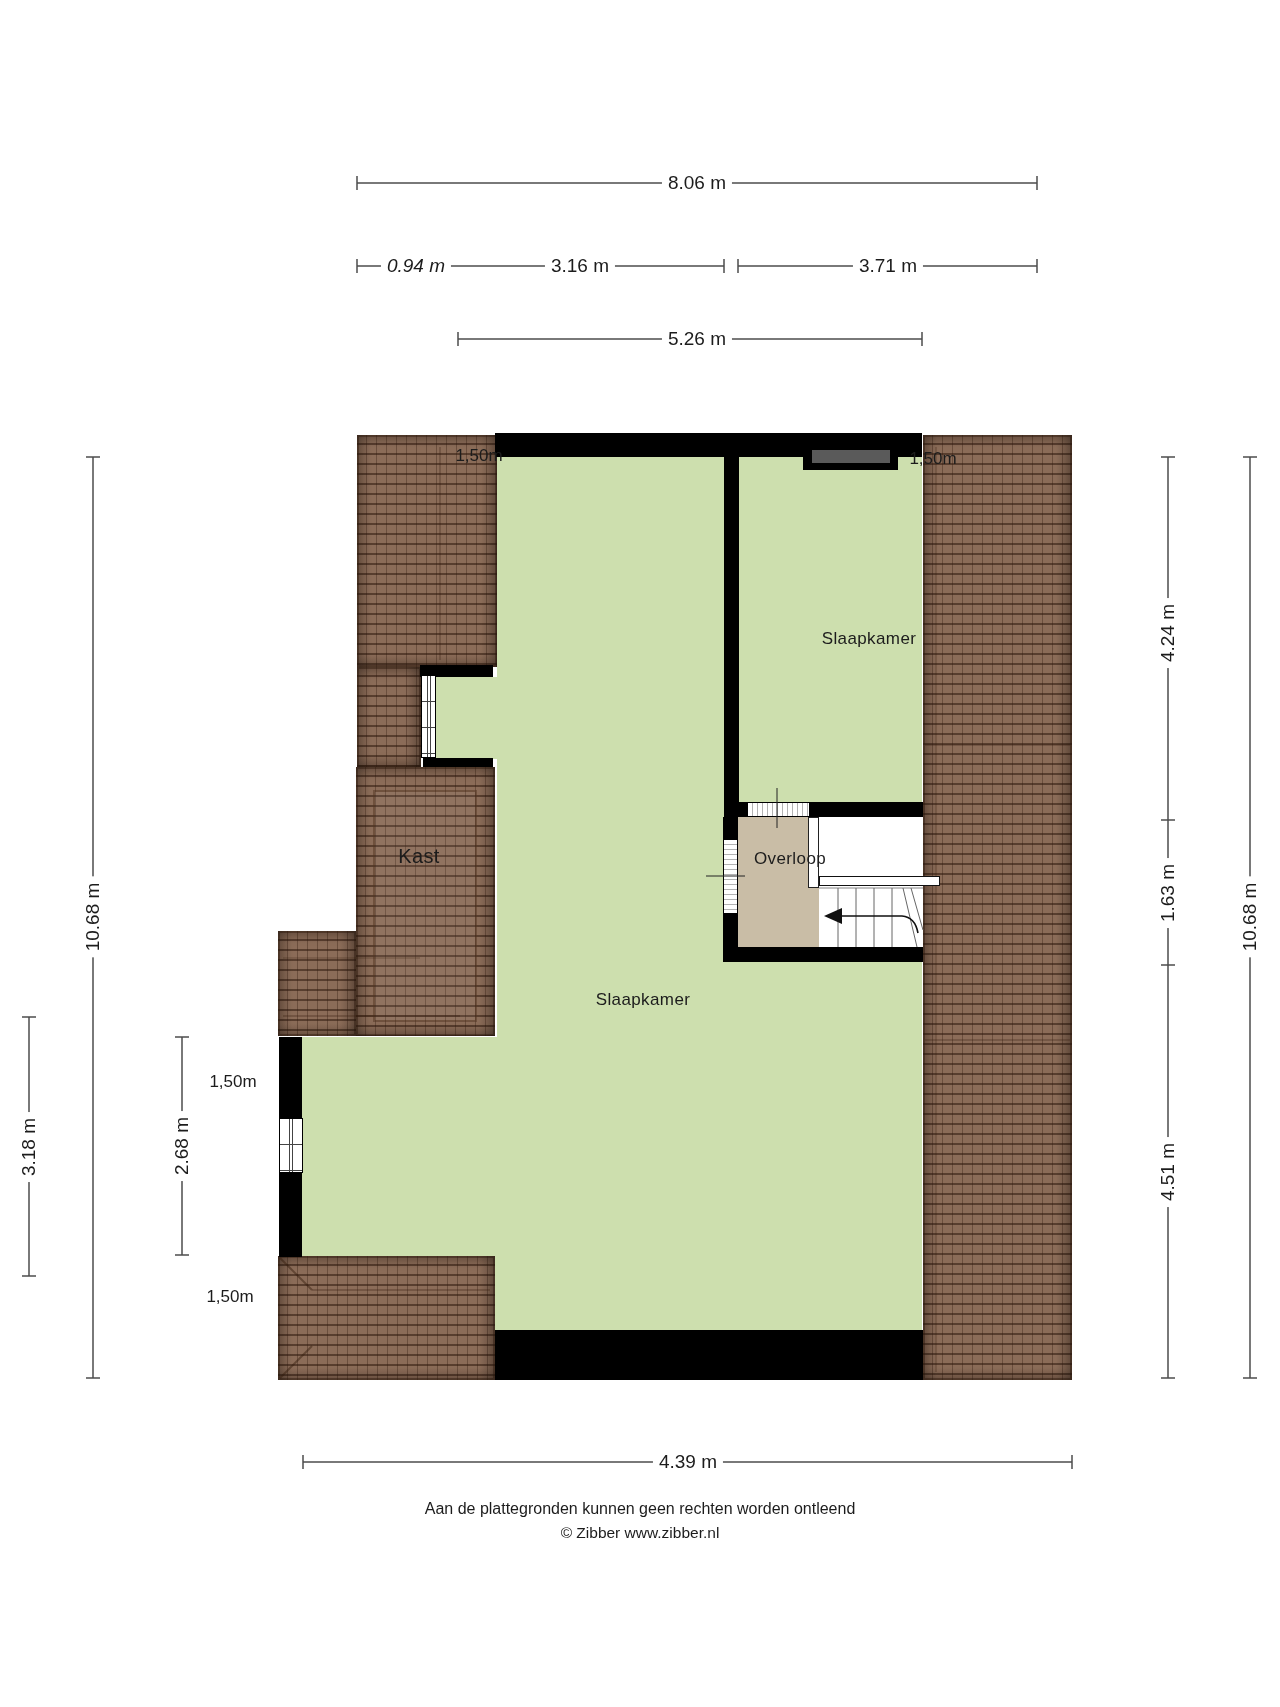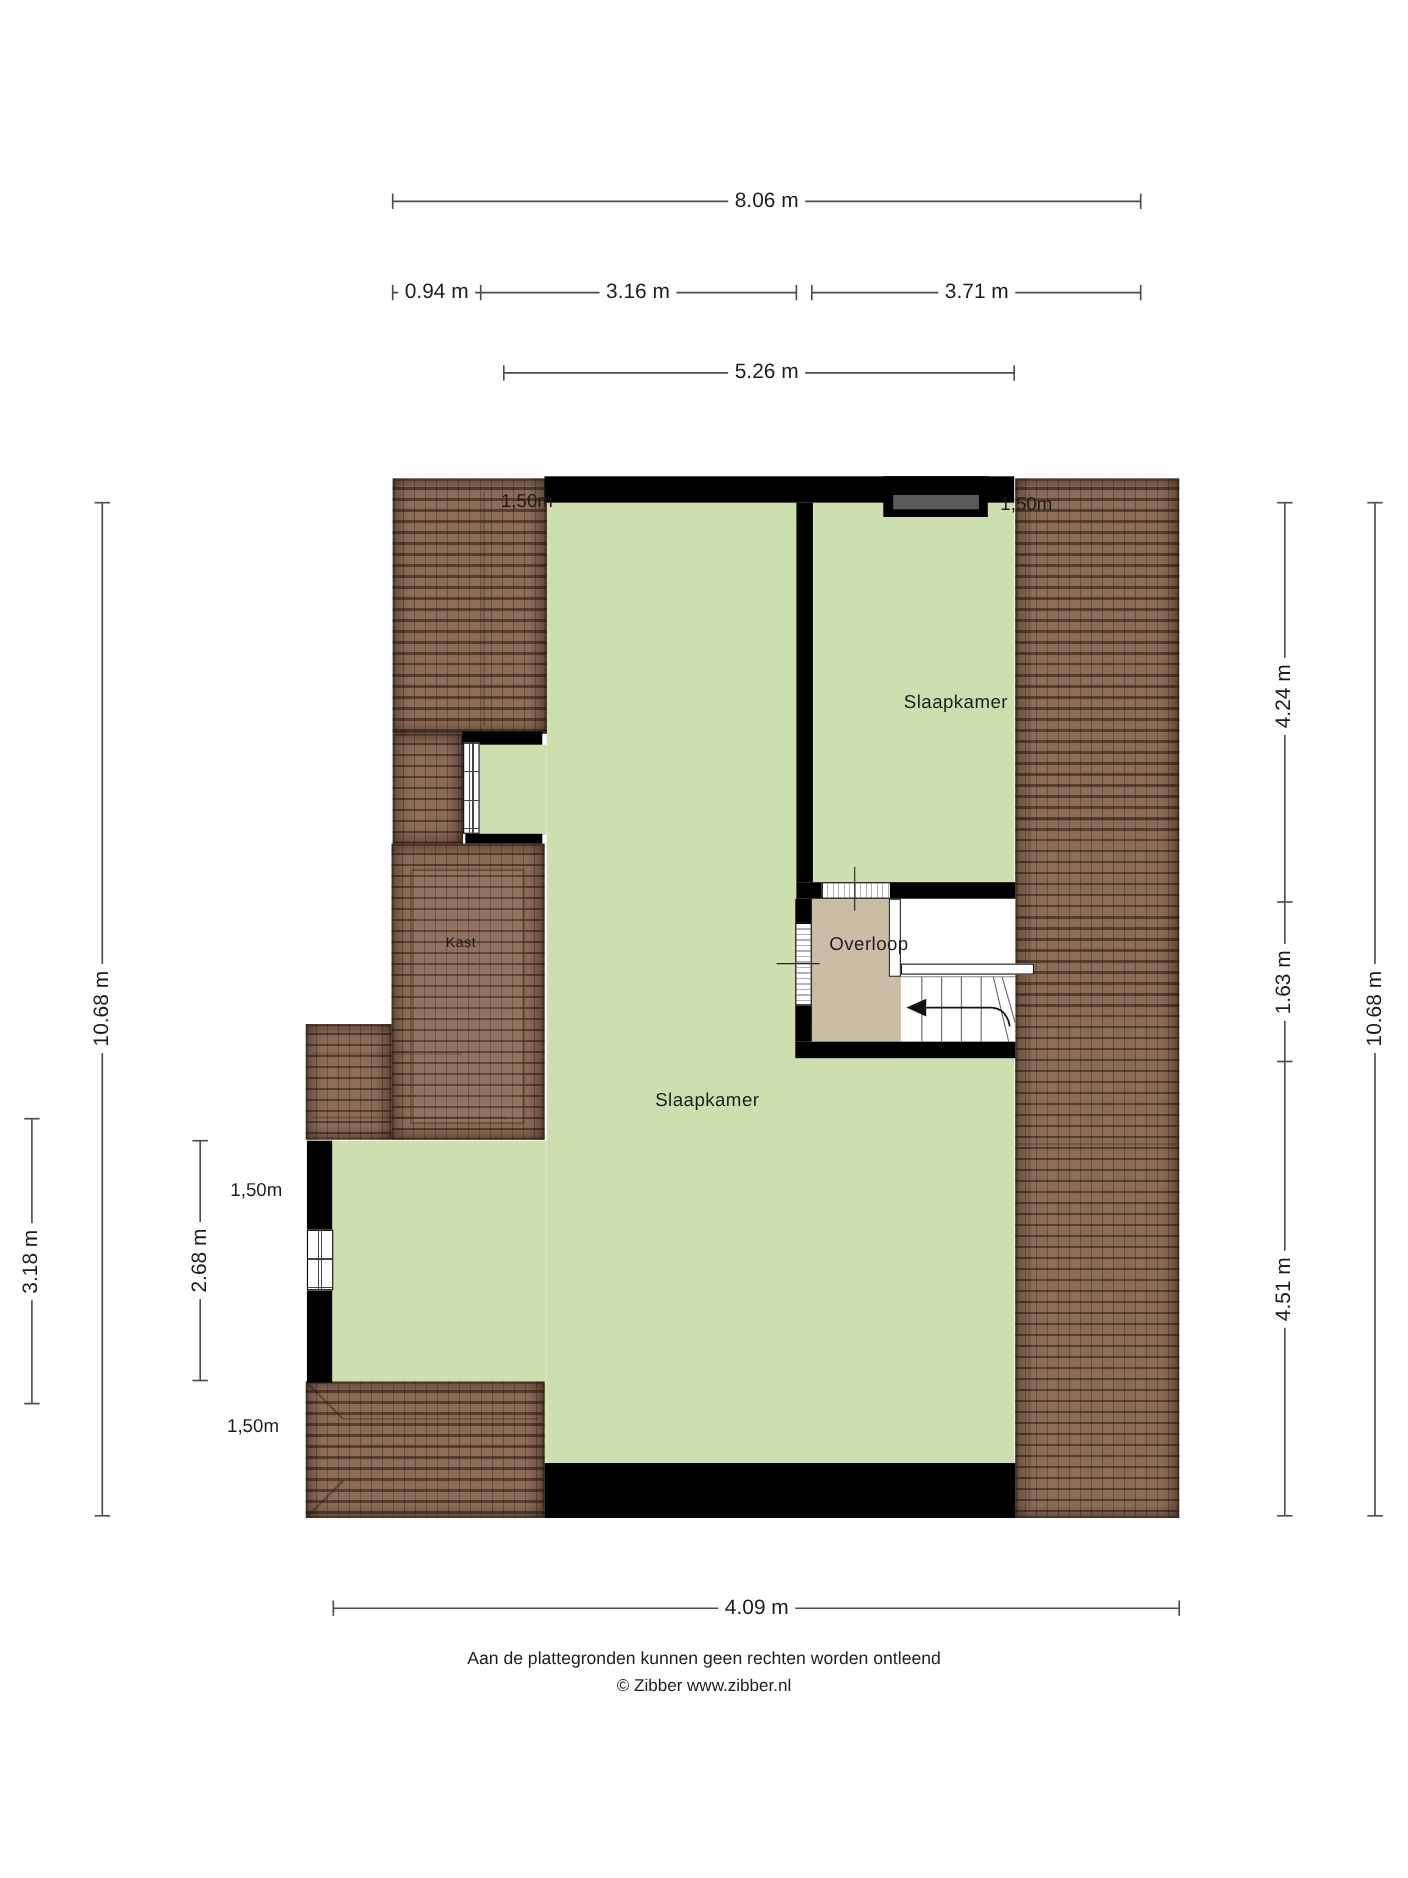--- a/index.html
+++ b/index.html
@@ -156,37 +156,37 @@
       <path d="M1243,457 L1257,457"></path>
       <path d="M1243,1378 L1257,1378"></path>
   </g>
   <g stroke="#222" stroke-width="1" fill="none">
     <path d="M706,876 L745,876"></path>
     <path d="M777,788 L777,828"></path>
   </g>
 </svg>
 
 <div class="dim" style="left:697px;top:183px;">8.06 m</div>
-<div class="dim" style="left:397px;top:266px;">0.94 m</div>
+<div class="dim" style="left:416px;top:266px;font-style:italic;">0.94 m</div>
 <div class="dim" style="left:580px;top:266px;">3.16 m</div>
 <div class="dim" style="left:888px;top:266px;">3.71 m</div>
 <div class="dim" style="left:697px;top:339px;">5.26 m</div>
-<div class="dim" style="left:688px;top:1462px;">4.09 m</div>
+<div class="dim" style="left:688px;top:1462px;">4.39 m</div>
 <div class="dim rot" style="left:93px;top:917px;">10.68 m</div>
 <div class="dim rot" style="left:29px;top:1147px;">3.18 m</div>
 <div class="dim rot" style="left:182px;top:1146px;">2.68 m</div>
 <div class="dim rot" style="left:1168px;top:633px;">4.24 m</div>
 <div class="dim rot" style="left:1168px;top:893px;">1.63 m</div>
 <div class="dim rot" style="left:1168px;top:1172px;">4.51 m</div>
 <div class="dim rot" style="left:1250px;top:917px;">10.68 m</div>
 
 <div class="hr-label" style="left:479px;top:412px;">1,50m</div>
 <div class="hr-label" style="left:933px;top:415px;">1,50m</div>
 <div class="hr-label" style="left:233px;top:1038px;">1,50m</div>
 <div class="hr-label" style="left:230px;top:1253px;">1,50m</div>
 
 <div class="room-label" style="left:643px;top:1000px;">Slaapkamer</div>
 <div class="room-label" style="left:869px;top:639px;">Slaapkamer</div>
-<div class="room-label" style="left:419px;top:856px;font-size:13px;">Kast</div>
+<div class="room-label" style="left:419px;top:856px;font-size:20px;">Kast</div>
 <div class="room-label" style="left:774px;top:859px;margin-left:16px;">Overloop</div>
 
 <div class="footer-line" style="top:1500px;">Aan de plattegronden kunnen geen rechten worden ontleend</div>
 <div class="footer-line" style="top:1524px;font-size:15.5px;">© Zibber www.zibber.nl</div>
 
 </body></html>

